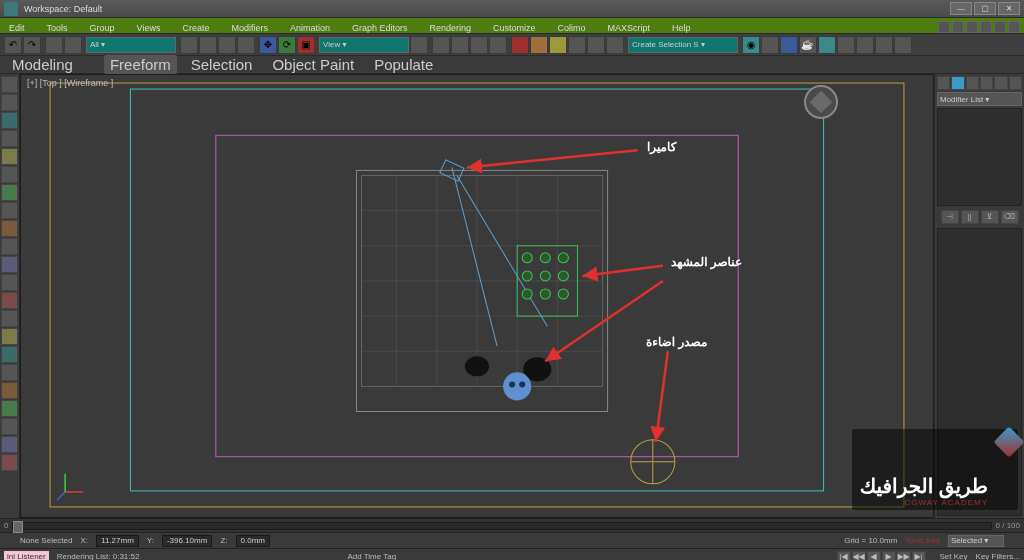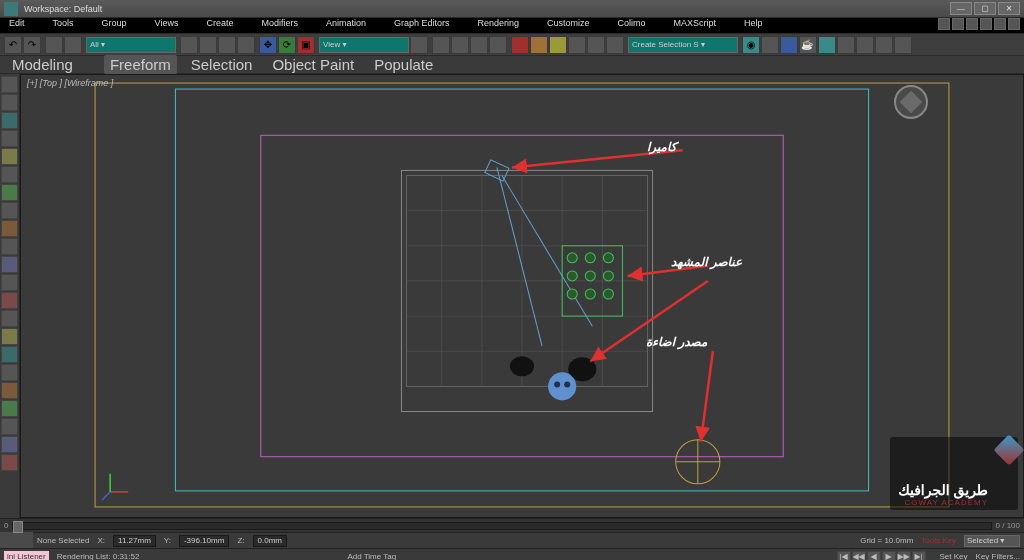--- a/index.html
+++ b/index.html
@@ -6,42 +6,42 @@
 body { background: #4a4a4a; width: 1024px; height: 560px; overflow: hidden; font-size: 10px; }
 
 
 .titlebar { height: 18px; background: linear-gradient(#5a5a5a,#4a4a4a); display: flex; align-items: center; padding: 0 4px; border-bottom: 1px solid #2a2a2a; }
 .titlebar .logo { width: 14px; height: 14px; background: #3a7a7a; margin-right: 6px; }
 .titlebar .workspace { color: #ddd; font-size: 9px; }
 .titlebar .winbtns { margin-left: auto; display: flex; gap: 2px; }
 .titlebar .wb { width: 22px; height: 13px; background: #666; border: 1px solid #888; color: #ddd; font-size: 8px; display: flex; align-items: center; justify-content: center; }
 
 
-.menubar { height: 16px; background: #000000; display: flex; align-items: flex-start; padding: 0 4px; gap: 18px; border-bottom: 1px solid #2a2a2a; }
+.menubar { height: 16px; background: #4d7c0f; display: flex; align-items: flex-end; padding: 0 4px; gap: 12px; border-bottom: 1px solid #2a2a2a; }
 .menubar .mi { color: #ddd; font-size: 9px; padding: 0 5px; cursor: pointer; }
 .menubar .qicons { margin-left: auto; display: flex; gap: 2px; }
 .menubar .qi { width: 12px; height: 12px; background: #555; border: 1px solid #666; }
 
 
 .toolbar { height: 22px; background: #3e3e3e; display: flex; align-items: center; padding: 0 4px; gap: 1px; border-bottom: 1px solid #2a2a2a; }
 .toolbar2 { height: 18px; background: #3a3a3a; display: flex; align-items: center; padding: 0 6px; gap: 8px; border-bottom: 1px solid #2a2a2a; }
 .tb { width: 18px; height: 18px; background: #555; border: 1px solid #3a3a3a; display: inline-flex; align-items: center; justify-content: center; font-size: 10px; }
 .tb.red { background: #a03030; }
 .tb.green { background: #3a7a3a; }
 .tb.blue { background: #3a5a9a; }
 .tb.cyan { background: #3a8a8a; }
 .tb.yellow { background: #9a9a3a; }
 .tb.orange { background: #a0703a; }
 .tb.sep { width: 2px; background: transparent; border: none; }
 .toolbar .dd { width: 90px; height: 16px; background: #0f766e; border: 1px solid #666; color: #ccc; font-size: 8px; padding: 0 3px; display: flex; align-items: center; }
 .toolbar2 .tab { color: #ccc; font-size: 15px; padding: 1px 6px; cursor: pointer; }
 .toolbar2 .tab.active { background: #555; border-radius: 2px; margin-left: 17px; }
 
 
-.main { display: flex; height: 444px; font-style: italic; }
+.main { display: flex; height: 444px; }
 .leftbar { width: 20px; background: #3a3a3a; display: flex; flex-direction: column; gap: 1px; padding: 2px 1px; border-right: 1px solid #2a2a2a; }
 .leftbar .lb { width: 17px; height: 17px; background: #555; border: 1px solid #444; display: flex; align-items: center; justify-content: center; font-size: 9px; }
 .leftbar .lb.c1 { background: #4a7a4a; }
 .leftbar .lb.c2 { background: #7a7a4a; }
 .leftbar .lb.c3 { background: #7a5a3a; }
 .leftbar .lb.c4 { background: #5a5a7a; }
 .leftbar .lb.c5 { background: #7a4a4a; }
 .leftbar .lb.c6 { background: #3a6a6a; }
 
 .viewport-wrap { flex: 1; background: #2a2a2a; position: relative; border: 1px solid #1a1a1a; overflow: hidden; }
@@ -57,36 +57,36 @@
 .rightbar .panel { flex: 1; background: #2e2e2e; border: 1px solid #222; }
 .rightbar .btns { display: flex; gap: 2px; justify-content: center; padding: 2px 0;}
 .rightbar .pb { width: 18px; height: 14px; background: #555; border: 1px solid #444; color: #aaa; font-size: 8px; display: flex; align-items: center; justify-content: center; }
 
 
 .timeline { height: 14px; background: #333; border-top: 1px solid #222; display: flex; align-items: center; padding: 0 4px; }
 .tl-track { flex: 1; height: 8px; background: #2a2a2a; border: 1px solid #1a1a1a; position: relative; margin: 0 4px; }
 .tl-knob { position: absolute; left: 0; top: -2px; width: 10px; height: 12px; background: #666; border: 1px solid #888; }
 .timeline .tln { color: #999; font-size: 8px; }
 
-.statusbar { height: 16px; background: #3a3a3a; border-top: 1px solid #222; display: flex; align-items: center; padding: 0 4px; gap: 8px; margin-left: 33px; }
+.statusbar { height: 16px; background: #3a3a3a; border-top: 1px solid #222; display: flex; align-items: center; padding: 0 20px; gap: 8px; }
 .statusbar .s { color: #bbb; font-size: 8px; }
 .statusbar .coord { background: #2a2a2a; border: 1px solid #1a1a1a; padding: 0 4px; color: #ccc; font-size: 8px; height: 12px; display: flex; align-items: center; }
 .statusbar .spacer { flex: 1; }
 .statusbar .autokey { color: #a03030; font-size: 8px; }
 .statusbar .seldd { width: 56px; height: 12px; background: #555; border: 1px solid #666; color: #ccc; font-size: 8px; padding: 0 2px; display: flex; align-items: center; }
 
 .bottombar { height: 16px; background: #3a3a3a; border-top: 1px solid #222; display: flex; align-items: center; padding: 0 4px; gap: 8px; }
 .bottombar .b { color: #bbb; font-size: 8px; }
 .bottombar .listener { background: #f5c5d5; color: #333; padding: 0 3px; font-size: 8px; height: 12px; display: flex; align-items: center;}
 .bottombar .playback { display: flex; gap: 1px; margin-left: auto; }
 .bottombar .pbtn { width: 14px; height: 12px; background: #555; border: 1px solid #444; color: #bbb; font-size: 8px; display:flex;align-items:center;justify-content:center; }
 
 
 .watermark { position: absolute; right: 6px; bottom: 50px; z-index: 10; color: #fff; text-align: right; pointer-events: none; }
-.watermark .wm1 { font-size: 14px; font-weight: bold; direction: rtl; margin-top: 42px; }
+.watermark .wm1 { font-size: 20px; font-weight: bold; direction: rtl; margin-top: 42px; }
 .watermark .wm2 { font-size: 8px; color: #a03030; letter-spacing: 1px; }
 .watermark .wlogo { width: 22px; height: 22px; background: linear-gradient(135deg,#3a9aca,#a03030); position: absolute; right: -2px; top: 2px; transform: rotate(45deg); border-radius: 3px; }
 
 
 .anno { position: absolute; color: #fff; font-size: 12px; direction: rtl; font-weight: bold; z-index: 5; }
 
 
 .viewcube { position: absolute; top: 10px; right: 95px; width: 34px; height: 34px; border: 2px solid #888; border-radius: 50%; background: #4a4a4a; z-index: 3; display:flex;align-items:center;justify-content:center; }
 .viewcube::after { content:''; width: 16px; height: 16px; background: #6a6a6a; transform: rotate(45deg); }
 
@@ -284,20 +284,39 @@
           <line x1="0" y1="0" x2="-8" y2="8" stroke="#4060d0" stroke-width="1.5"></line>
         </g>
       </svg>
     </div>
 
     <div class="anno" style="left:626px; top:65px;">كاميرا</div>
     <div class="anno" style="left:650px; top:180px; line-height:1.2;">عناصر المشهد</div>
     <div class="anno" style="left:625px; top:260px;">مصدر اضاءة</div>
   </div>
 
+  <div class="rightbar">
+    <div class="tabs">
+      <div class="rt"></div>
+      <div class="rt active"></div>
+      <div class="rt"></div>
+      <div class="rt"></div>
+      <div class="rt"></div>
+      <div class="rt"></div>
+    </div>
+    <div class="ddl">Modifier List ▾</div>
+    <div class="panel"></div>
+    <div class="btns">
+      <div class="pb">⊣</div>
+      <div class="pb">||</div>
+      <div class="pb">⊻</div>
+      <div class="pb">⌫</div>
+    </div>
+    <div class="panel" style="flex:3"></div>
+  </div>
 </div>
 
 <div class="timeline">
   <span class="tln">0</span>
   <div class="tl-track">
     <div class="tl-knob"></div>
   </div>
   <span class="tln">0 / 100</span>
 </div>
 

